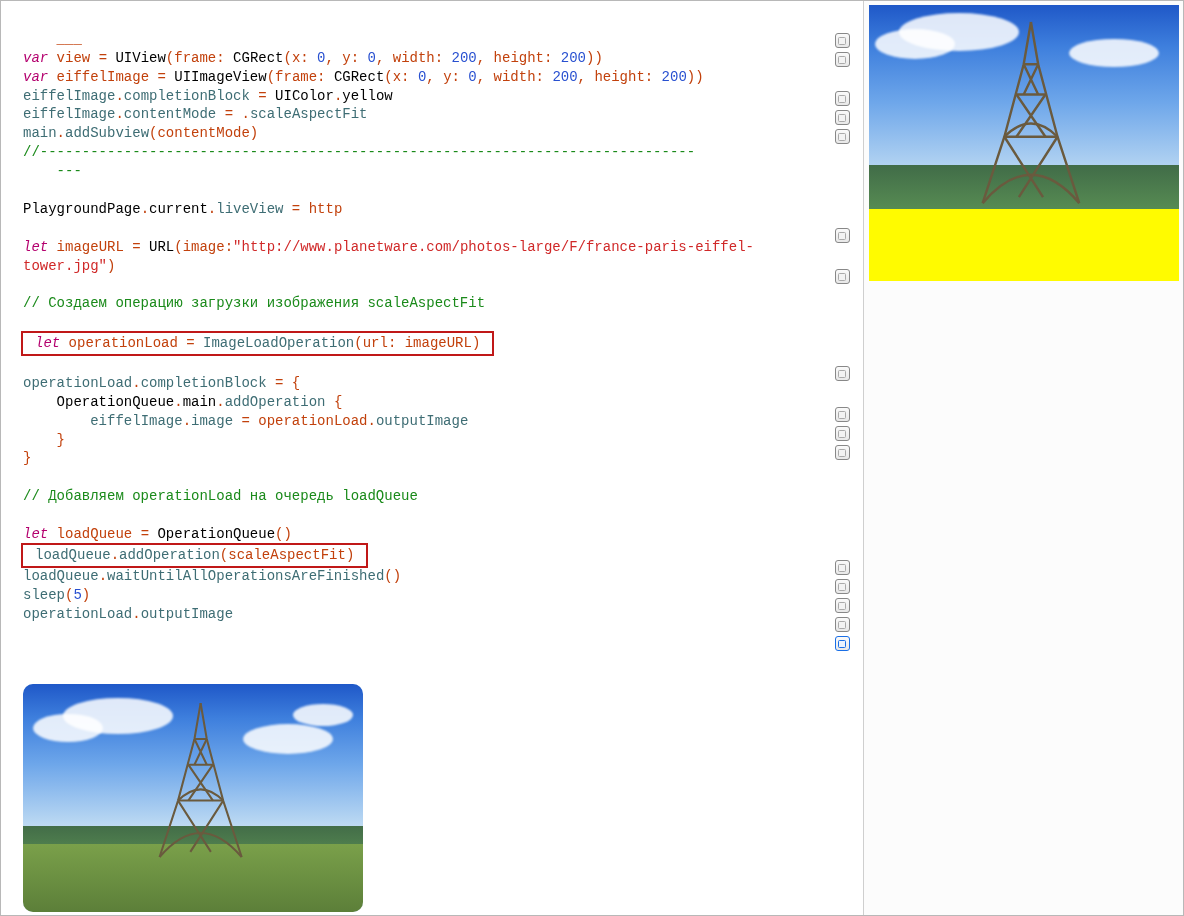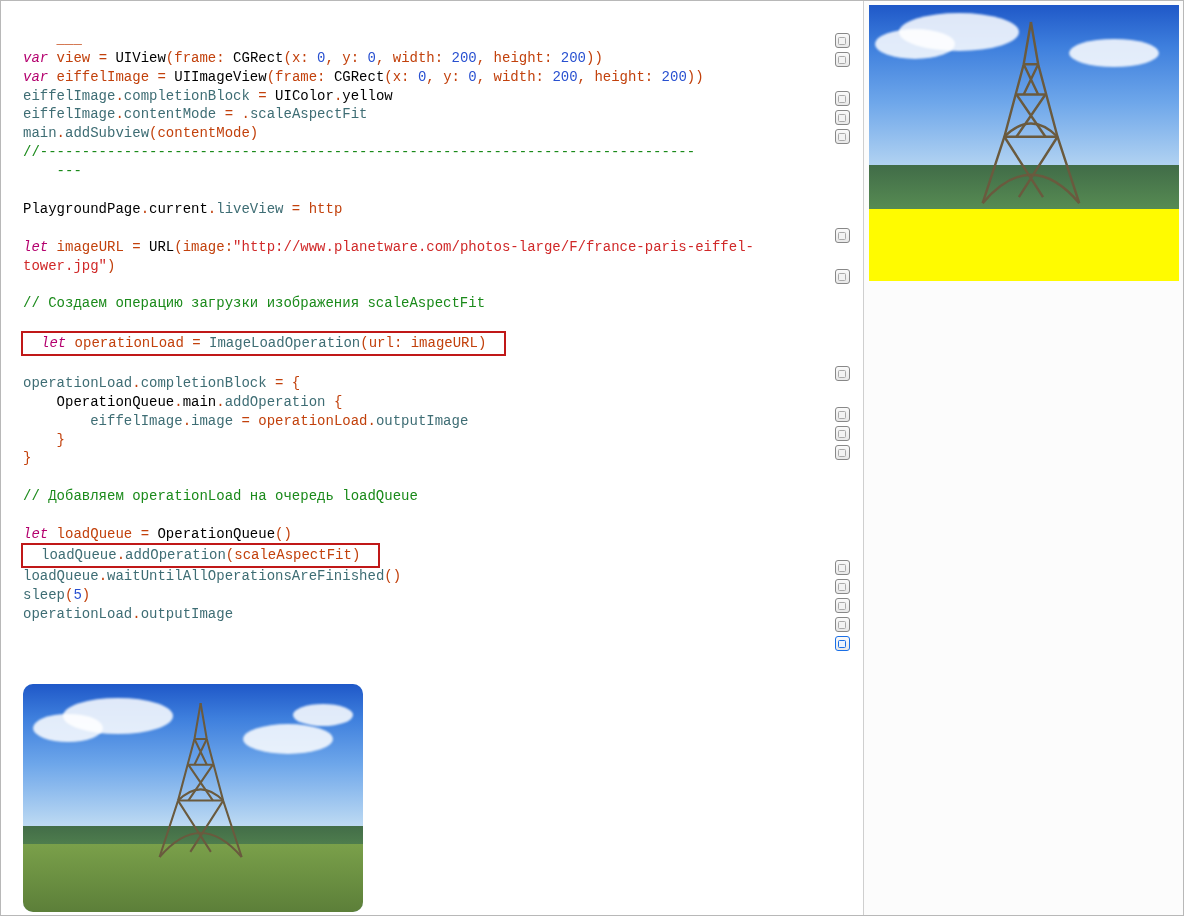--- a/index.html
+++ b/index.html
@@ -50,21 +50,21 @@
   .type { color: #000000; }  
   .prop { color: #3e6d74; }  
   .num  { color: #2850d0; }  
   .str  { color: #d02828; }  
   .cmt  { color: #1a8a1a; }  
   .plain { color: #c2410c; }
 
   .hl-red {
     display: inline-block;
     border: 2px solid #c01818;
-    padding: 1px 18px;
+    padding: 1px 12px;
     margin: -1px -2px;
   }
 
   .result-marker {
     width: 15px; height: 15px;
     border: 1.5px solid #888;
     border-radius: 3px;
     background: linear-gradient(#fafafa,#e8e8e8);
     position: relative;
   }

